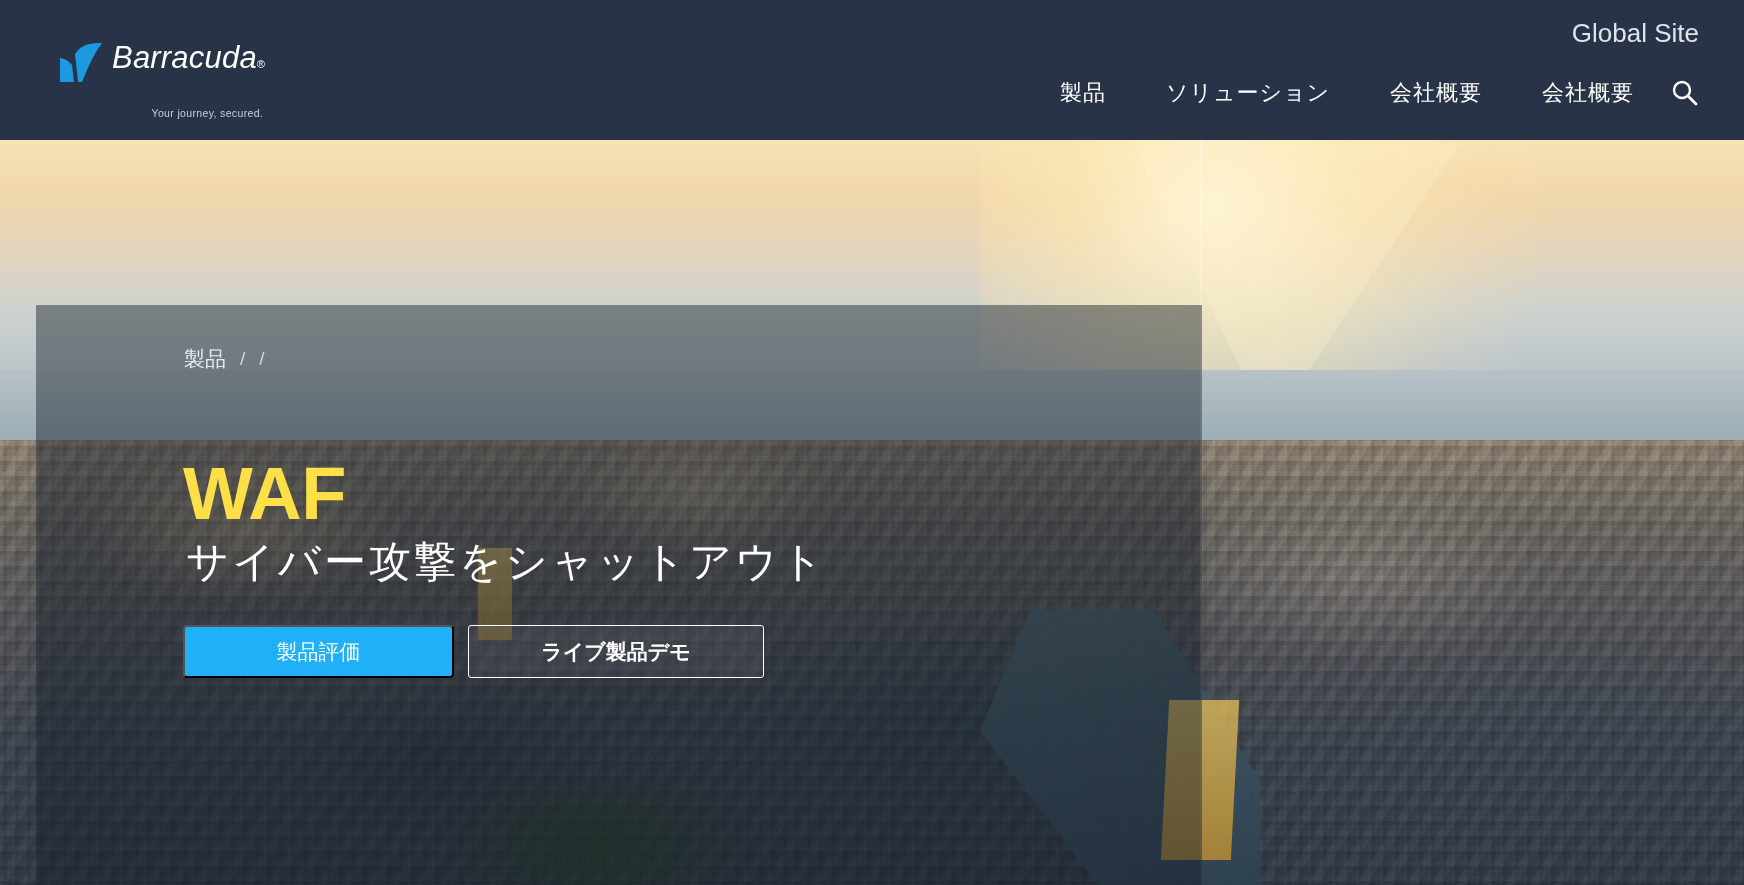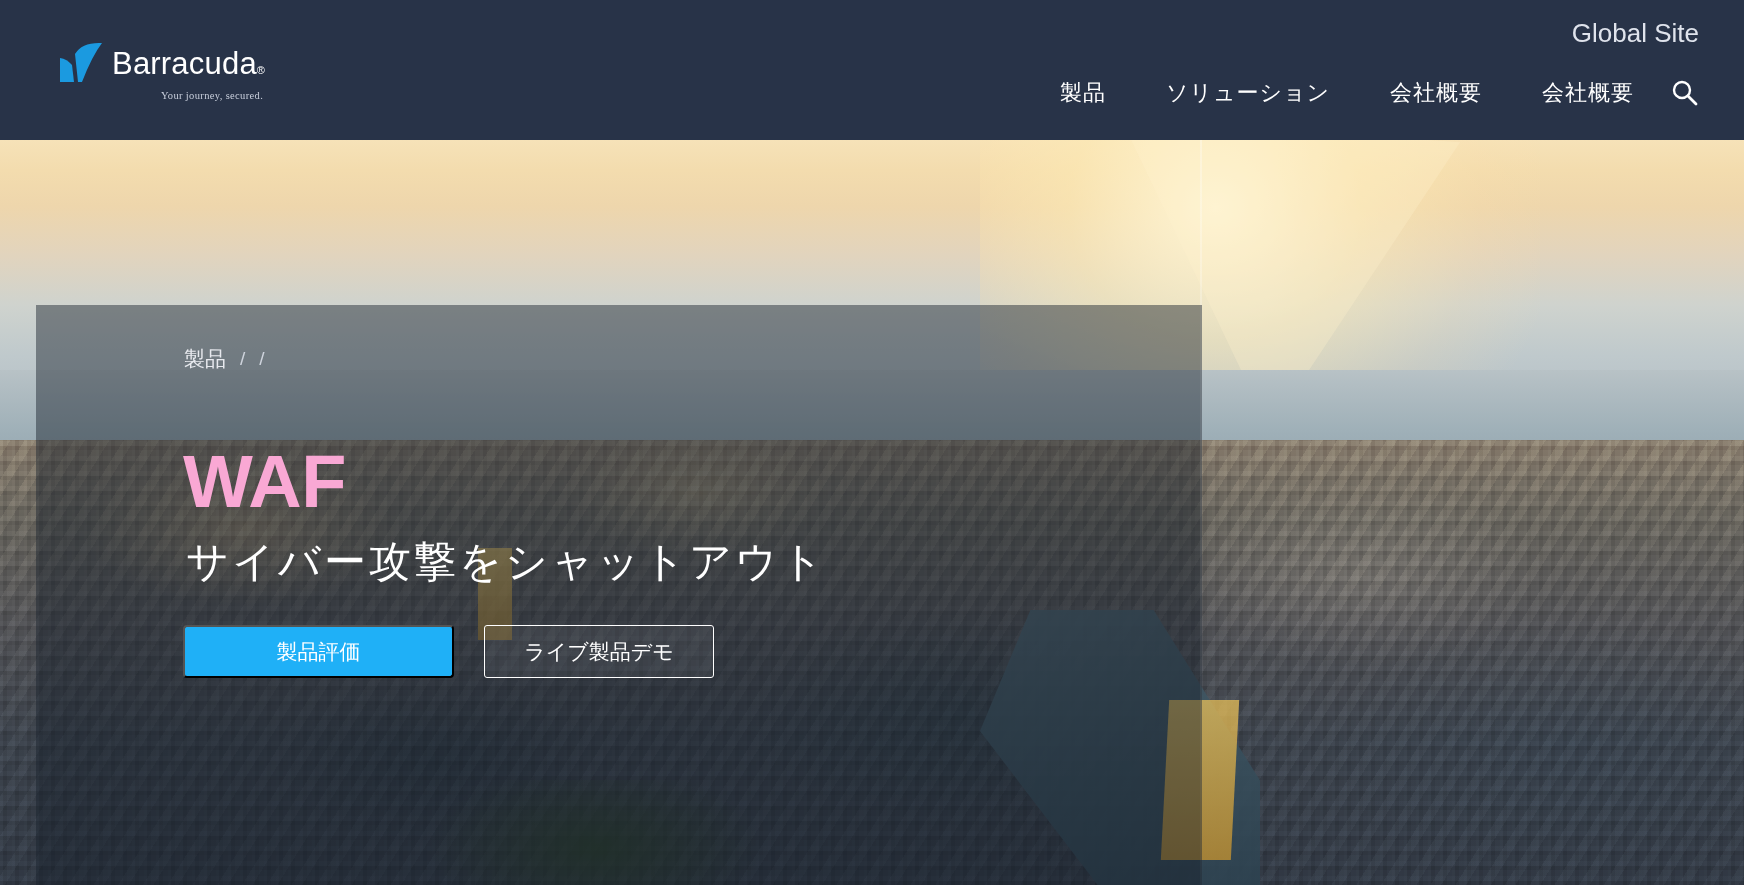--- a/index.html
+++ b/index.html
@@ -14,30 +14,30 @@
   .header{
     position:absolute; top:0; left:0;
     width:1744px; height:140px;
     background:#283348;
     z-index:50;
   }
   .logo-wrap{
     position:absolute; left:58px; top:42px;
     display:flex; flex-direction:column; align-items:flex-start;
   }
-  .logo-row{ display:flex; align-items:center; }
+  .logo-row{ display:flex; align-items:flex-start;font-style:italic; }
   .fin{ width:46px; height:42px; position:relative; margin-right:8px; }
   .brand{
     color:#ffffff; font-size:31px; letter-spacing:.2px;
     line-height:1; font-weight:400; position:relative;
   }
   .brand .reg{ font-size:11px; vertical-align:baseline; }
   .tagline{
     color:#c9cfdc; font-size:10.5px; letter-spacing:.35px;
-    margin-top:6px; align-self:flex-end; padding-right:2px;font-family:Liberation Serif, serif;
+    margin-top:23px; align-self:flex-end; padding-right:2px;
   }
 
   .phone{
     position:absolute; top:17px; right:345px;
     color:#e8eaf0; font-size:20.5px; white-space:nowrap;
     letter-spacing:.2px;
   }
   .global-site{
     position:absolute; top:18px; right:45px;
     color:#dfe3ec; font-size:26px; white-space:nowrap;
@@ -160,44 +160,44 @@
   .breadcrumb{
     position:absolute; top:205px; left:184px;
     display:flex; align-items:center; gap:14px;
     font-size:21px; color:#e7e9ee; white-space:nowrap;
   }
   .bc-sep{ color:#cfd4dd; font-size:19px; }
   .bc-link{ cursor:pointer; }
   .bc-cat{ letter-spacing:.5px; font-size:22px; }
 
   .hero-title{
-    position:absolute; top:305px; left:183px;
-    color:#f9a8d4; font-size:74px; font-weight:700;
+    position:absolute; top:317px; left:183px;
+    color:#fde047; font-size:74px; font-weight:700;
     letter-spacing:-.5px; line-height:1;
   }
   .hero-sub{
     position:absolute; top:386px; left:186px;
     color:#ffffff; font-size:42px; font-weight:400;
     letter-spacing:3px; white-space:nowrap;margin-top:8px;
   }
 
   .cta-row{
     position:absolute; top:485px; left:183px;
-    display:flex; align-items:center; gap:30px;
+    display:flex; align-items:center; gap:14px;
   }
   .btn{
     height:53px; display:flex; align-items:center; justify-content:center;
     font-size:21px; cursor:pointer; white-space:nowrap;
   }
   .btn-primary{
     width:271px; background:#1fb0f7; color:#ffffff; border-radius:4px;
   }
   .btn-outline{
-    width:230px; background:rgba(255,255,255,.06);
-    color:#ffffff; border:1.5px solid #ffffff; border-radius:3px;
+    width:296px; background:rgba(255,255,255,.06);
+    color:#ffffff; border:1.5px solid #ffffff; border-radius:3px;font-weight:bold;
   }
 </style>
 </head>
 <body>
 
 <div class="header">
 
   <div class="logo-wrap">
     <div class="logo-row">
       <span class="fin">

